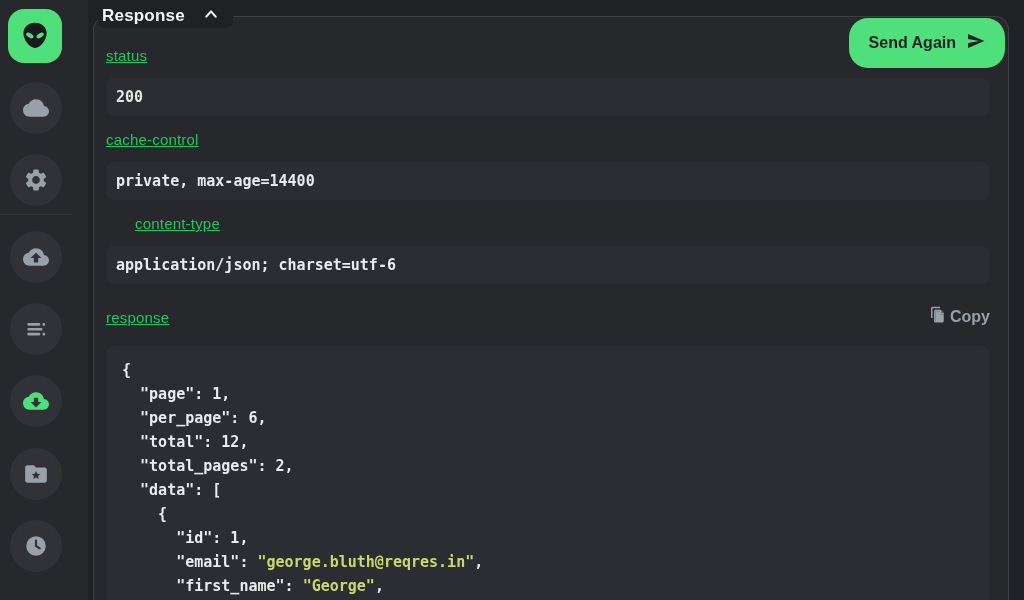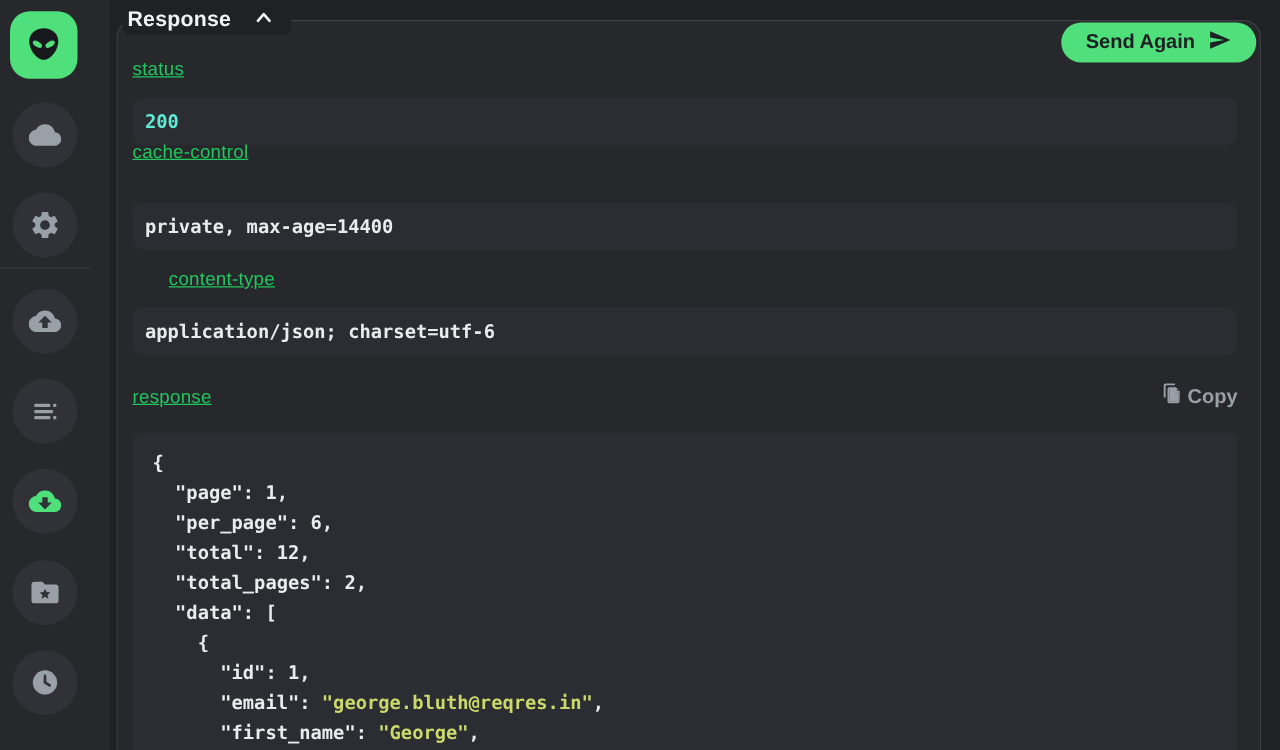--- a/index.html
+++ b/index.html
@@ -46,46 +46,46 @@
     background: #1f2125;
     padding: 2px 12px 2px 4px;
     display: flex; align-items: center; gap: 16px;
     border-radius: 6px;
   }
   .legend-text { font-size: 17px; font-weight: bold; color: #f2f3f5; letter-spacing: .2px; }
   .chevron-btn { background: none; border: none; cursor: pointer; display: flex; padding: 2px; }
 
   .send-again {
     position: absolute; right: 3px; top: 1px;
-    height: 32px; padding: 0 18px 0 20px;
+    height: 50px; padding: 0 18px 0 20px;
     background: #4fe07b; color: #1d1f23;
     border: none; border-radius: 19px;
     font-family: "Liberation Sans", sans-serif;
     font-size: 16px; font-weight: bold;
     display: flex; align-items: center; gap: 9px;
     cursor: pointer;
   }
 
   .panel-body { position: absolute; left: 12px; right: 18px; top: 0; }
 
   .field-label {
     font-size: 15px; color: #22c55e; letter-spacing: .2px; text-decoration: underline;
   }
   .field-box {
     background: #2b2d32; border-radius: 8px;
     height: 38px; display: flex; align-items: center;
     padding: 0 10px;
     font-family: "DejaVu Sans Mono", "Liberation Mono", monospace;
     font-size: 15px; font-weight: bold; color: #e9ebee;
   }
-  .field-box.green { color: #5eead4; }
+  .field-box.green { color: #e5e5e5; }
 
   .lbl-status   { position: absolute; top: 30px; left: 0; }
   .box-status   { position: absolute; top: 61px; left: 0; right: 0; }
-  .lbl-cache    { position: absolute; top: 96px; left: 0; }
+  .lbl-cache    { position: absolute; top: 114px; left: 0; }
   .box-cache    { position: absolute; top: 145px; left: 0; right: 0; }
   .lbl-ctype    { position: absolute; top: 198px; left: 0; margin-left: 29px; }
   .box-ctype    { position: absolute; top: 229px; left: 0; right: 0; }
 
   .resp-row {
     position: absolute; top: 288px; left: 0; right: 0;
     display: flex; align-items: center; justify-content: space-between;
   }
   .copy-btn {
     background: none; border: none; cursor: pointer;

